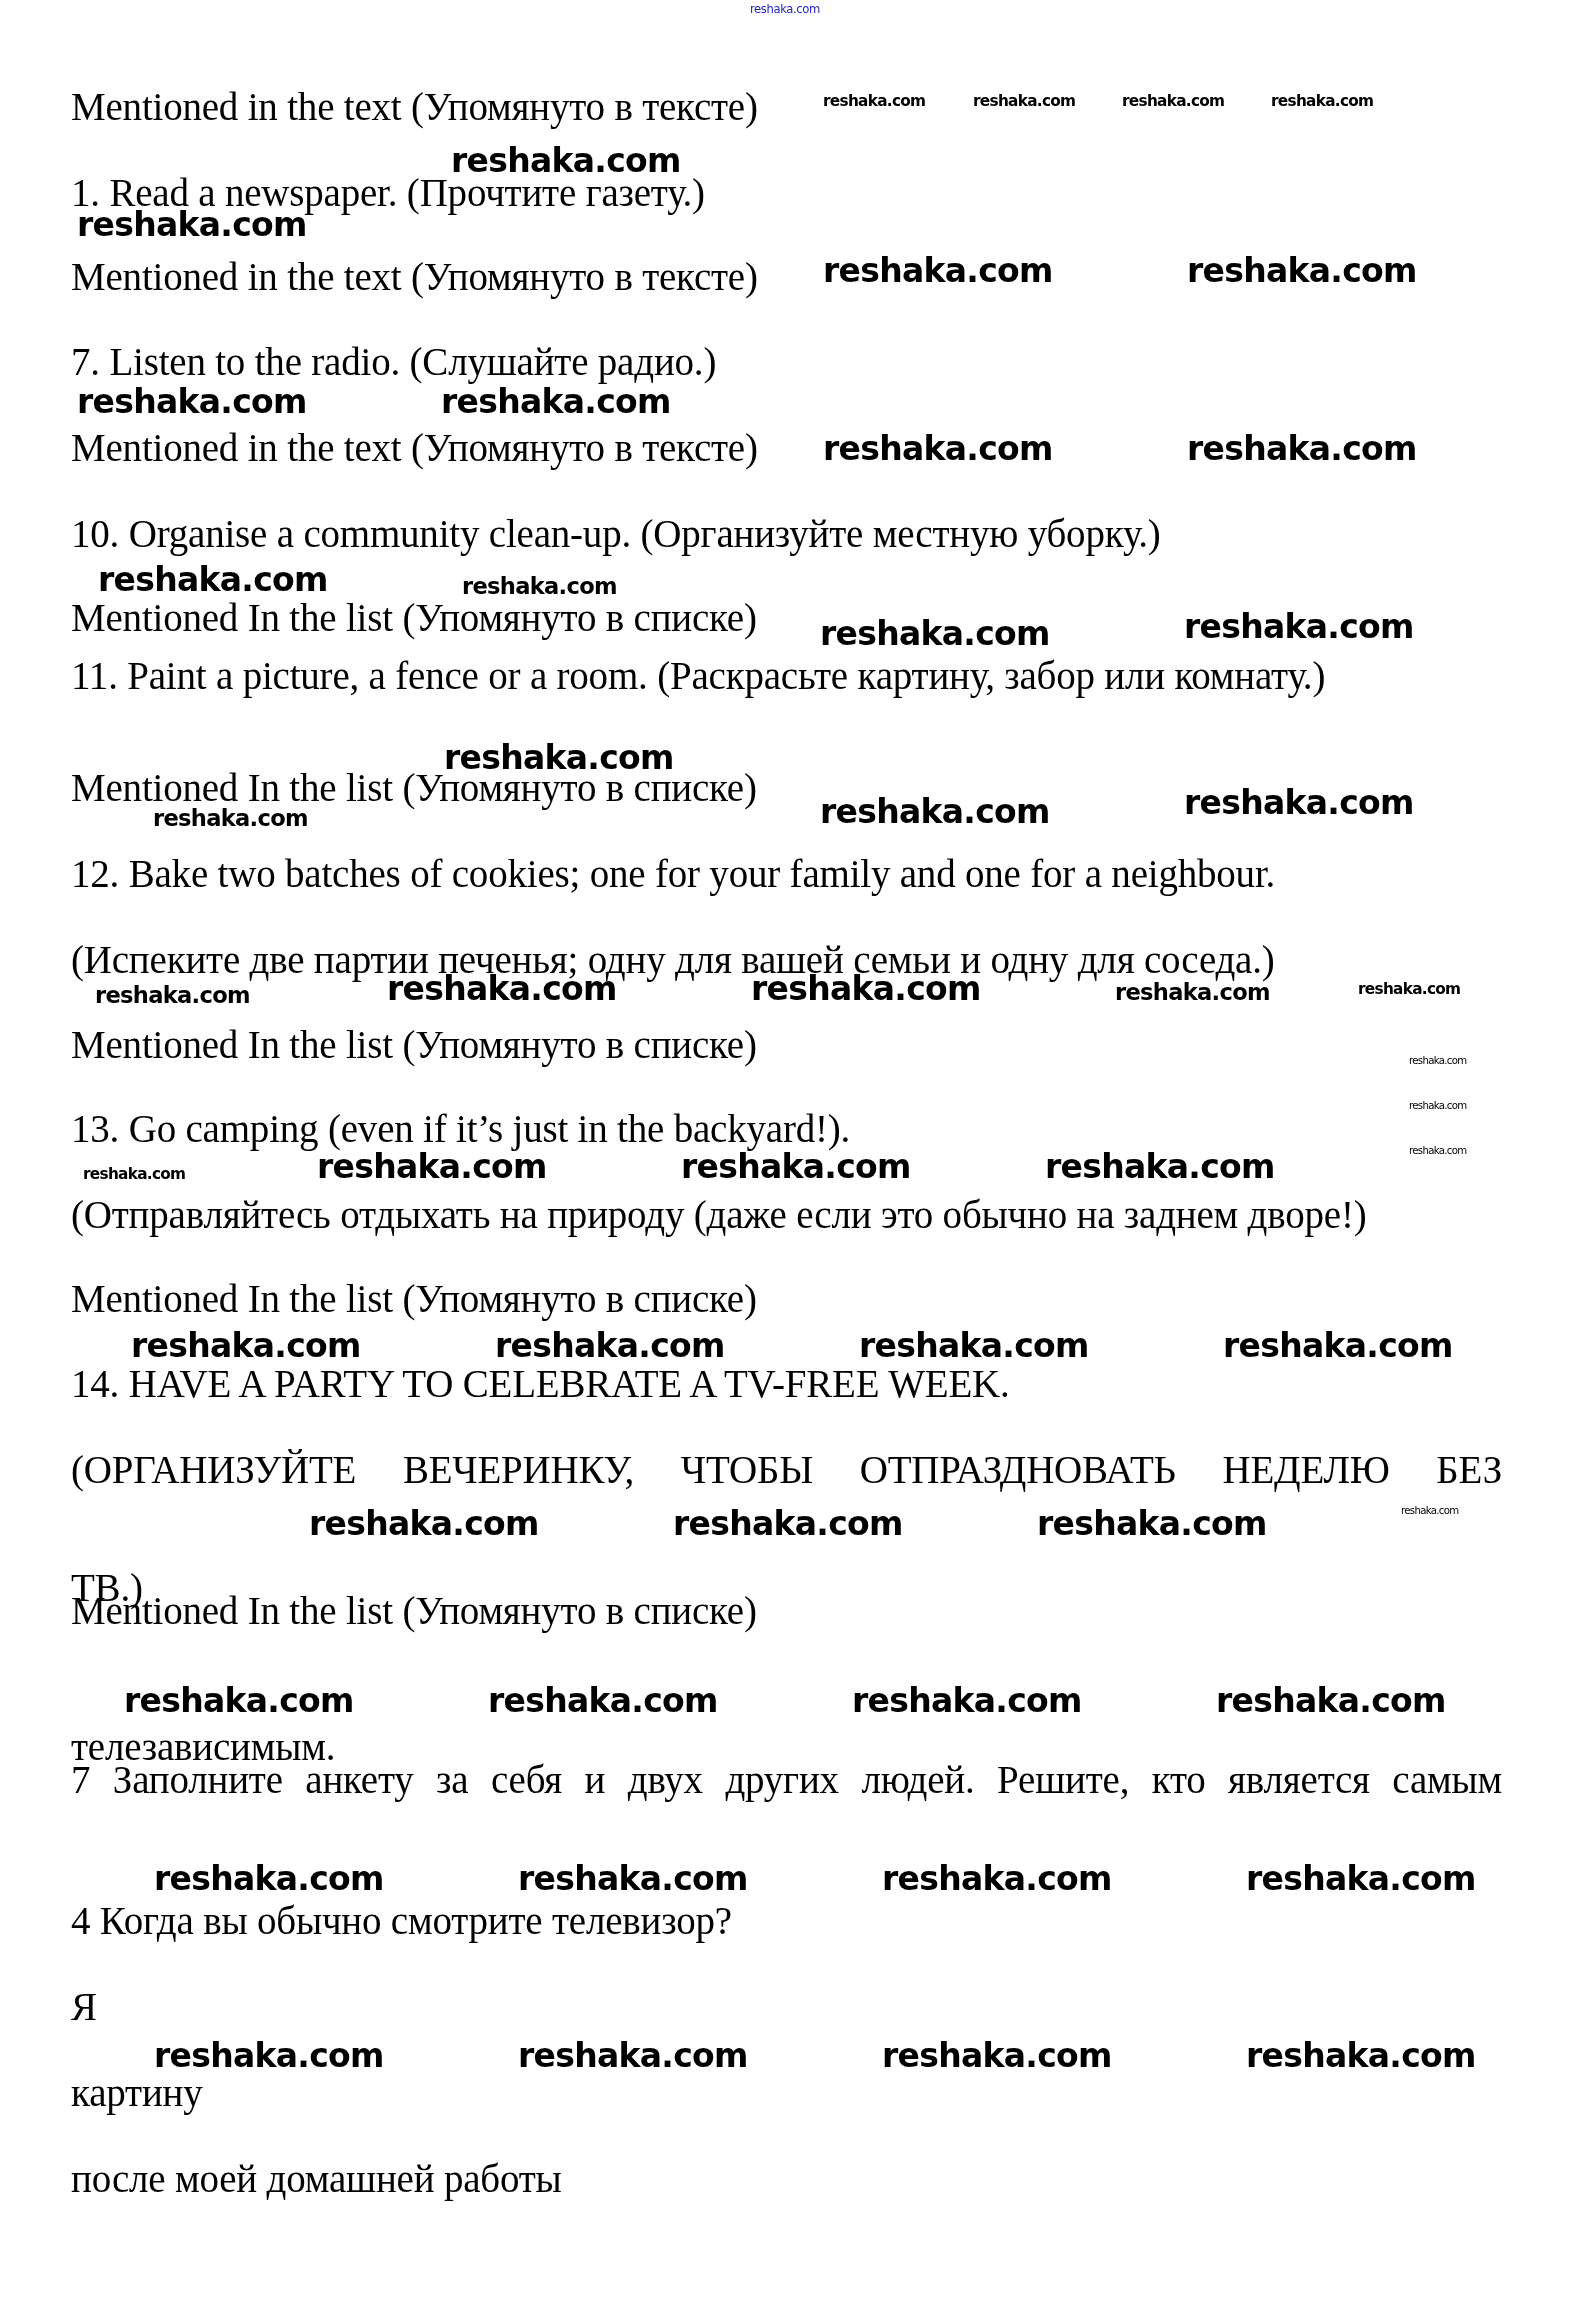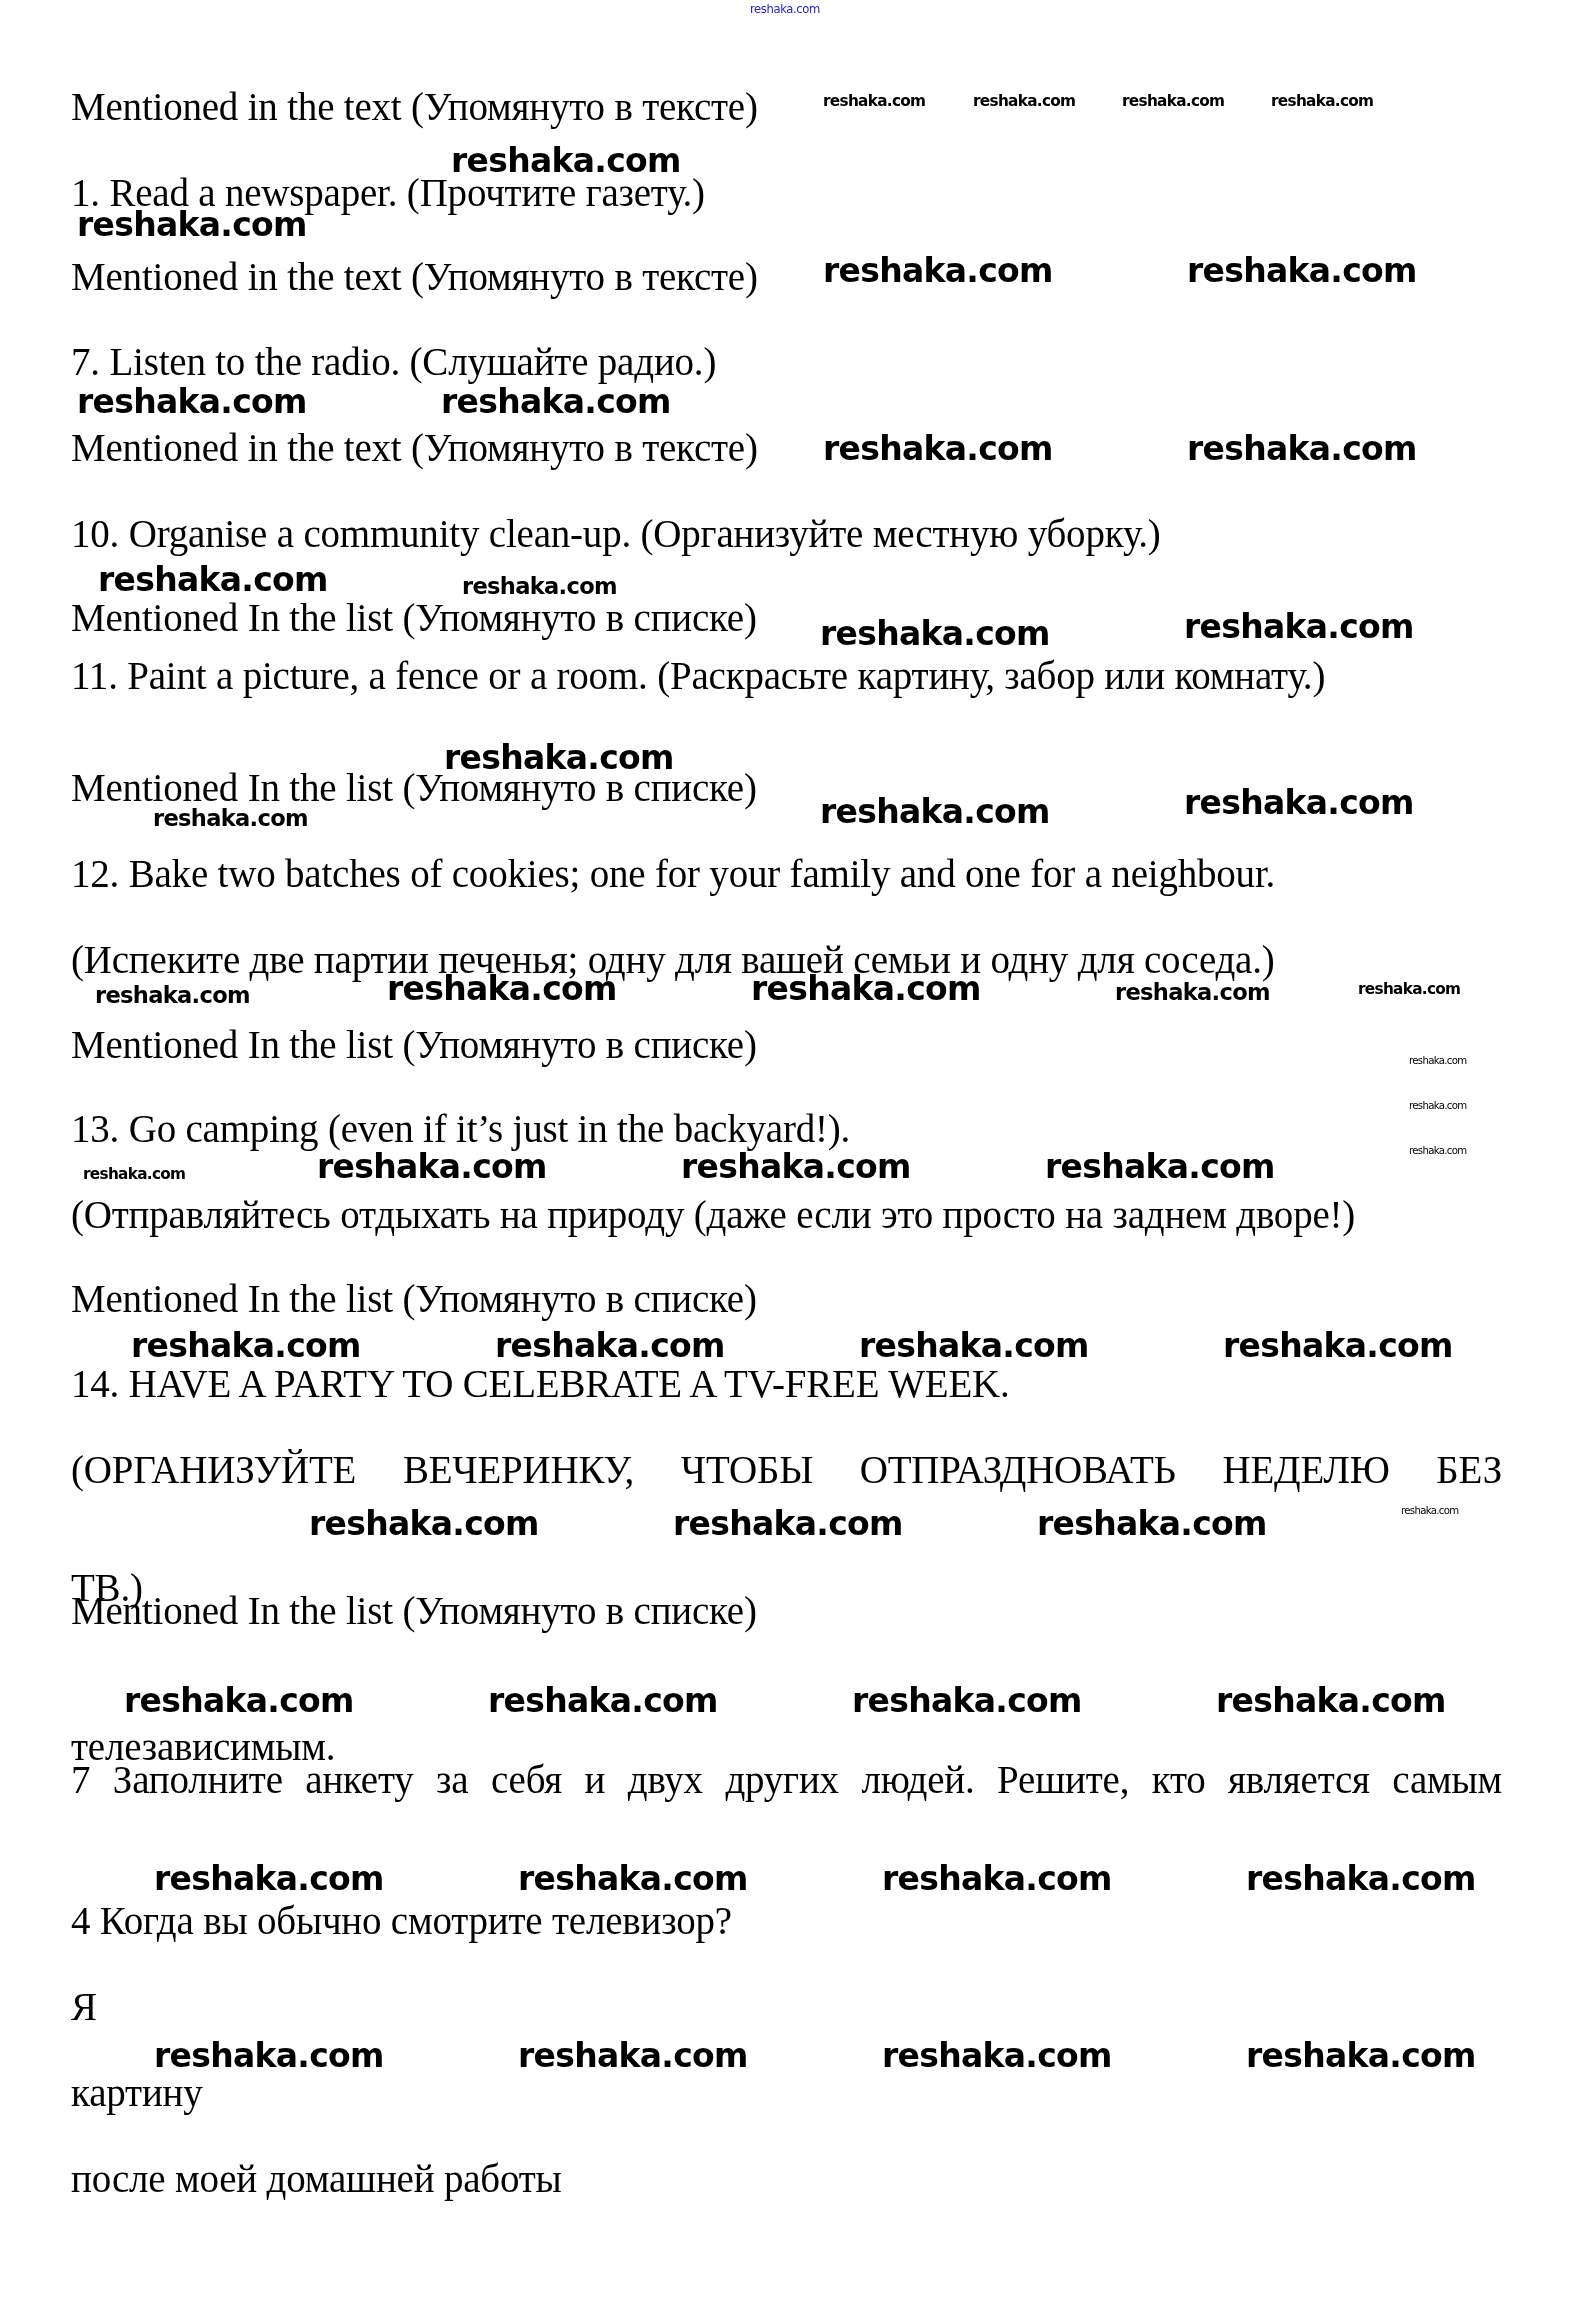--- a/index.html
+++ b/index.html
@@ -25,21 +25,21 @@
   <div class="t" style="top:338px">7. Listen to the radio. (Слушайте радио.)</div>
   <div class="t" style="top:424px">Mentioned in the text (Упомянуто в тексте)</div>
   <div class="t" style="top:510px">10. Organise a community clean-up. (Организуйте местную уборку.)</div>
   <div class="t" style="top:594px">Mentioned In the list (Упомянуто в списке)</div>
   <div class="t" style="top:652px">11. Paint a picture, a fence or a room. (Раскрасьте картину, забор или комнату.)</div>
   <div class="t" style="top:764px">Mentioned In the list (Упомянуто в списке)</div>
   <div class="t" style="top:850px">12. Bake two batches of cookies; one for your family and one for a neighbour.</div>
   <div class="t" style="top:936px">(Испеките две партии печенья; одну для вашей семьи и одну для соседа.)</div>
   <div class="t" style="top:1021px">Mentioned In the list (Упомянуто в списке)</div>
   <div class="t" style="top:1105px">13. Go camping (even if it’s just in the backyard!).</div>
-  <div class="t" style="top:1191px">(Отправляйтесь отдыхать на природу (даже если это просто на заднем дворе!)</div>
+  <div class="t" style="top:1191px">(Отправляйтесь отдыхать на природу (даже если это обычно на заднем дворе!)</div>
   <div class="t" style="top:1275px">Mentioned In the list (Упомянуто в списке)</div>
   <div class="t" style="top:1360px">14. HAVE A PARTY TO CELEBRATE A TV-FREE WEEK.</div>
   <div class="t just" style="top:1446px">(ОРГАНИЗУЙТЕ ВЕЧЕРИНКУ, ЧТОБЫ ОТПРАЗДНОВАТЬ НЕДЕЛЮ БЕЗ</div>
   <div class="t" style="top:1564px">ТВ.)</div>
   <div class="t" style="top:1587px">Mentioned In the list (Упомянуто в списке)</div>
   <div class="t just" style="top:1756px">7 Заполните анкету за себя и двух других людей. Решите, кто является самым</div>
   <div class="t" style="top:1723px">телезависимым.</div>
   <div class="t" style="top:1897px">4 Когда вы обычно смотрите телевизор?</div>
   <div class="t" style="top:1983px">Я</div>
   <div class="t" style="top:2069px">картину</div>

